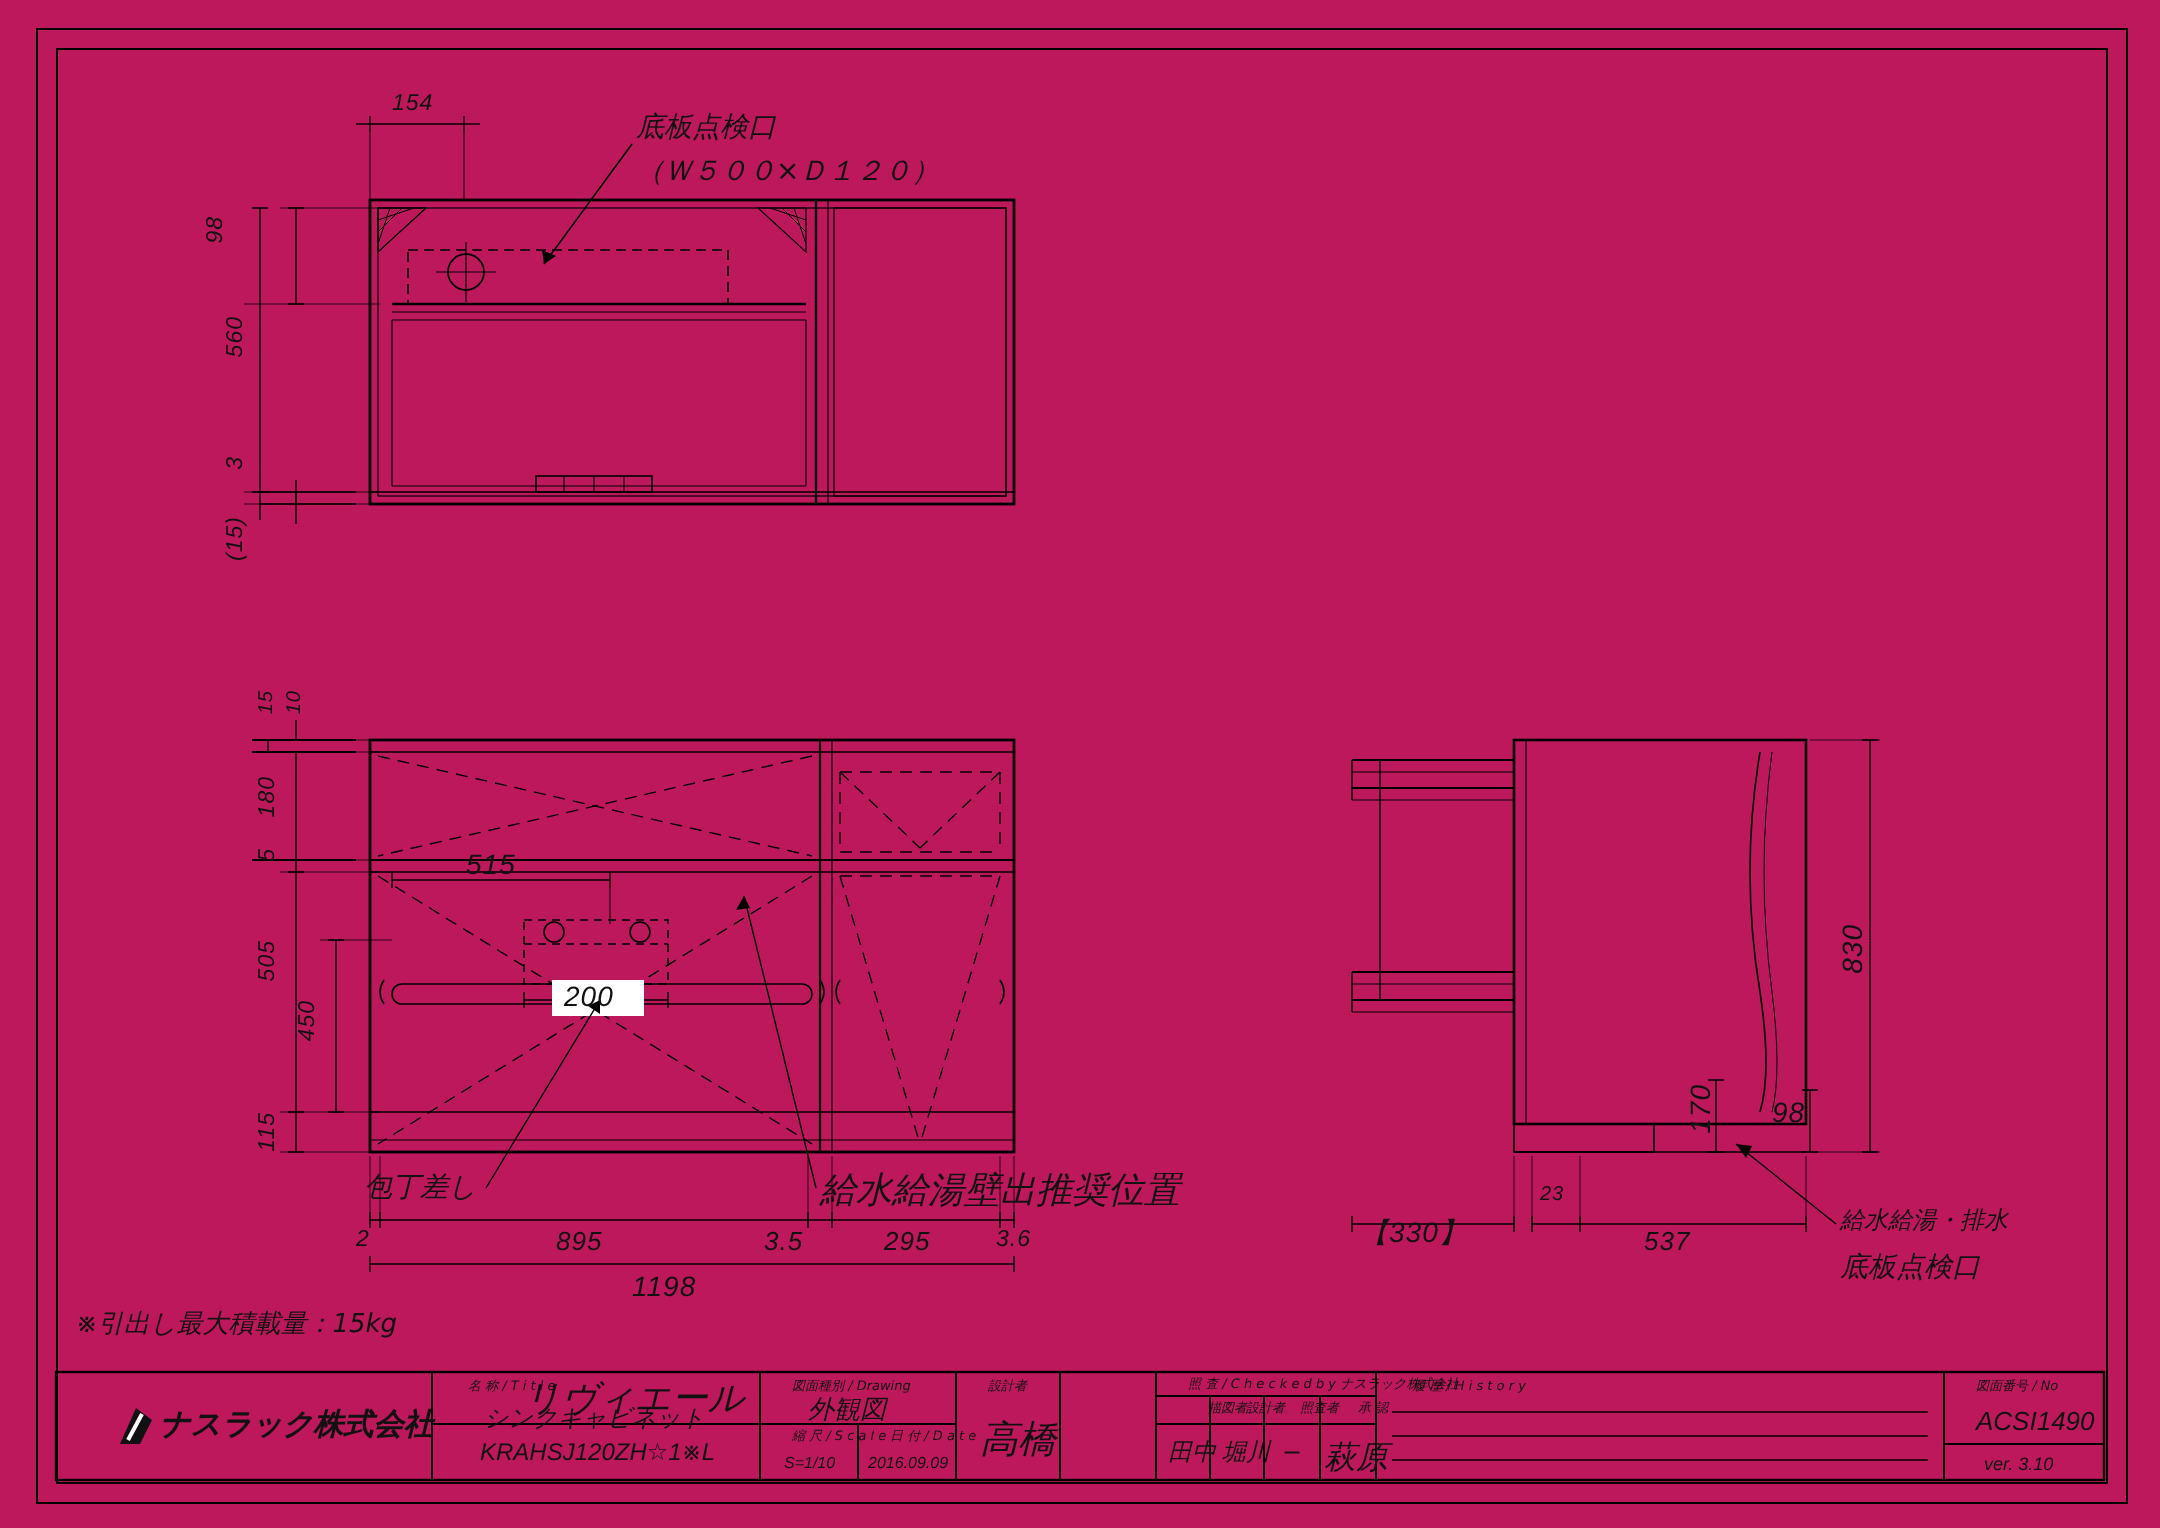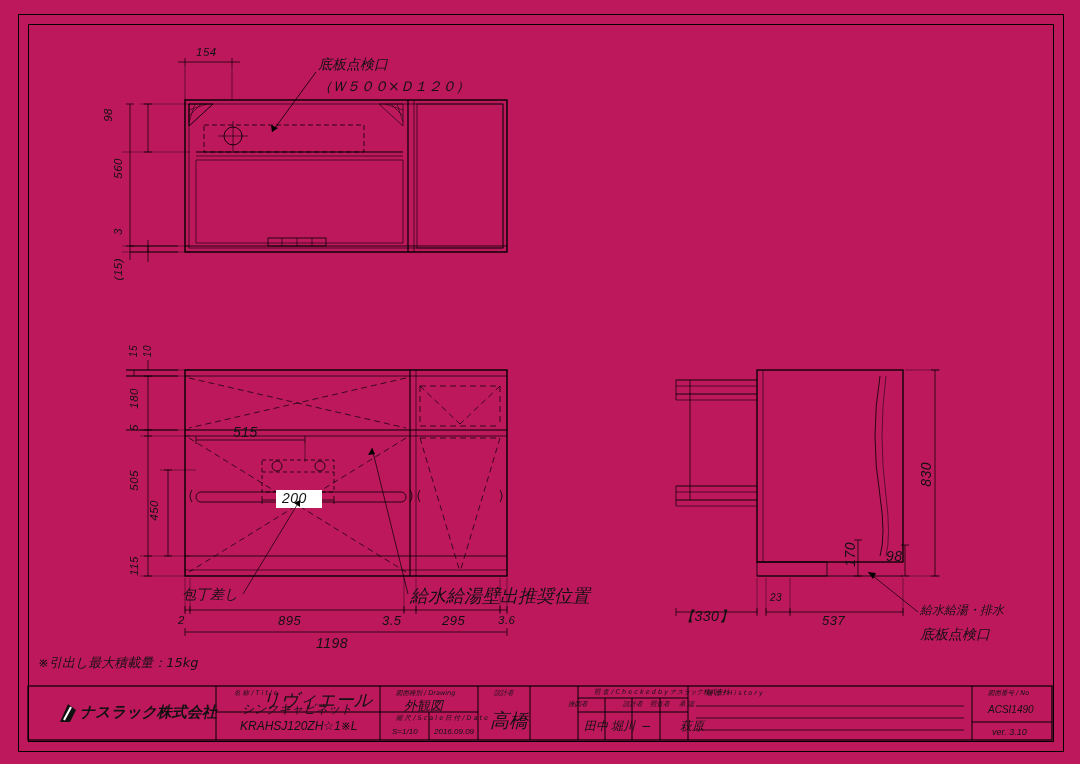--- a/index.html
+++ b/index.html
@@ -317,28 +317,28 @@
   <div class="txt jp" style="left:404px;top:699px;font-size:13px;">外観図</div>
   <div class="txt jp tiny" style="left:384px;top:715px;">縮 尺 / S c a l e</div>
   <div class="txt" style="left:392px;top:727px;font-size:8px;">S=1/10</div>
   <div class="txt jp tiny" style="left:433px;top:715px;">日 付 / D a t e</div>
   <div class="txt" style="left:434px;top:727px;font-size:8px;">2016.09.09</div>
 
   <div class="txt jp tiny" style="left:482px;top:690px;">設計者</div>
   <div class="txt jp" style="left:490px;top:710px;font-size:19px;">高橋</div>
 
   <div class="txt jp tiny" style="left:582px;top:689px;">照 査 / C h e c k   e d   b y  ナスラック株式会社</div>
-  <div class="txt jp tiny" style="left:556px;top:701px;">描図者</div>
+  <div class="txt jp tiny" style="left:592px;top:701px;">描図者</div>
   <div class="txt jp tiny" style="left:611px;top:701px;">設計者</div>
   <div class="txt jp tiny" style="left:638px;top:701px;">照査者</div>
   <div class="txt jp tiny" style="left:667px;top:701px;">承 認</div>
   <div class="txt jp" style="left:584px;top:720px;font-size:12px;">田中</div>
   <div class="txt jp" style="left:611px;top:720px;font-size:12px;">堀川</div>
   <div class="txt jp" style="left:641px;top:720px;font-size:12px;">−</div>
-  <div class="txt jp" style="left:680px;top:720px;font-size:12px;">萩原</div>
+  <div class="txt jp" style="left:662px;top:720px;font-size:16px;">萩原</div>
 
   <div class="txt jp tiny" style="left:694px;top:690px;">履 歴 / H i s t o r y</div>
 
   <div class="txt jp tiny" style="left:976px;top:690px;">図面番号 / No</div>
-  <div class="txt" style="left:988px;top:704px;font-size:10px;">ACSI1490</div>
+  <div class="txt" style="left:988px;top:704px;font-size:13px;">ACSI1490</div>
   <div class="txt" style="left:992px;top:727px;font-size:9px;">ver. 3.10</div>
 
 </div>
 
 </body></html>

